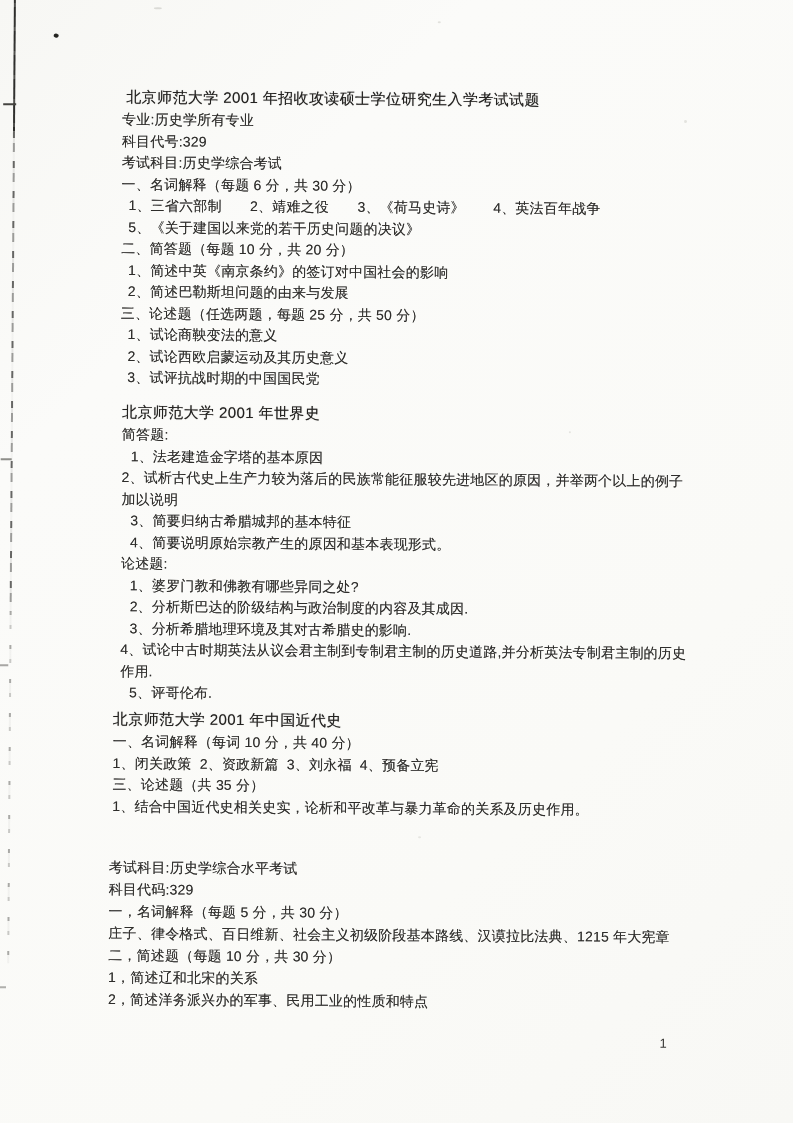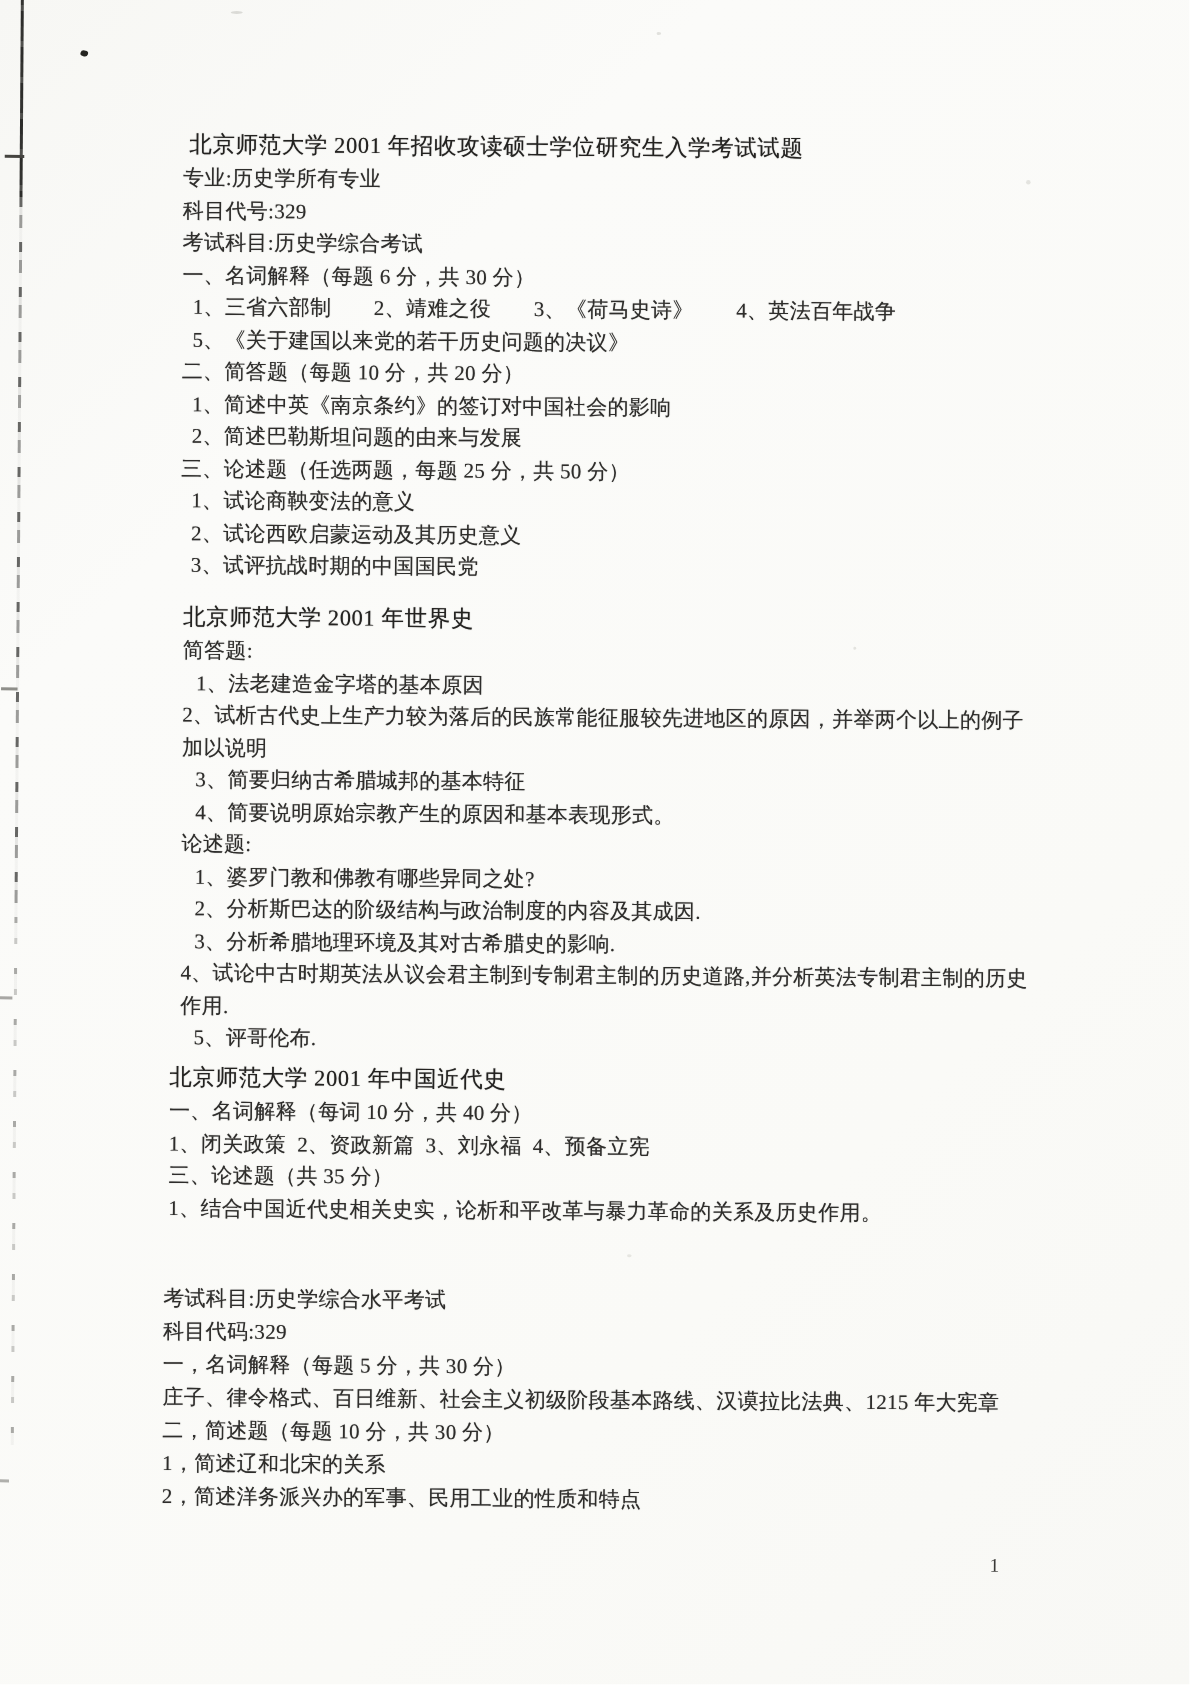--- a/index.html
+++ b/index.html
@@ -1,19 +1,19 @@
 <!DOCTYPE html>
 <html><head>
 <meta charset="utf-8">
 <style>
   html,body{margin:0;padding:0;}
   .page{
     position:relative;width:793px;height:1123px;overflow:hidden;
     background:linear-gradient(135deg,#f7f7f4 0%,#fbfbf9 25%,#fafaf7 70%,#f8f8f5 100%);
-    font-family:Liberation Serif, serif;
+    font-family:Liberation Sans, sans-serif;
     color:#2e2d2b;
   }
   .content{position:absolute;left:0;top:0;width:793px;height:1123px;
     transform:rotate(0.4deg);transform-origin:396px 560px;}
   .block{position:absolute;}
   .b0{top:87px;left:119px;}
   .b1{top:402px;left:121px;}
   .b2{top:709px;left:114px;}
   .b3{top:858px;left:111px;}
   .heading{

